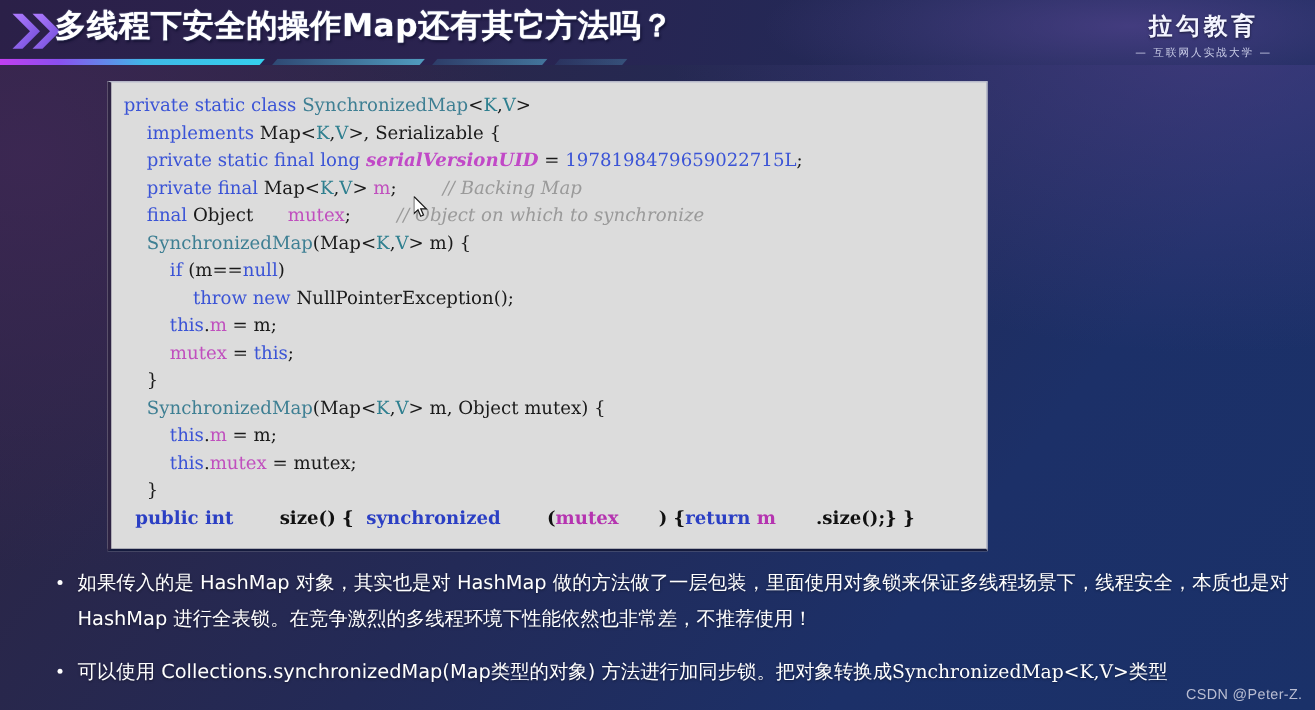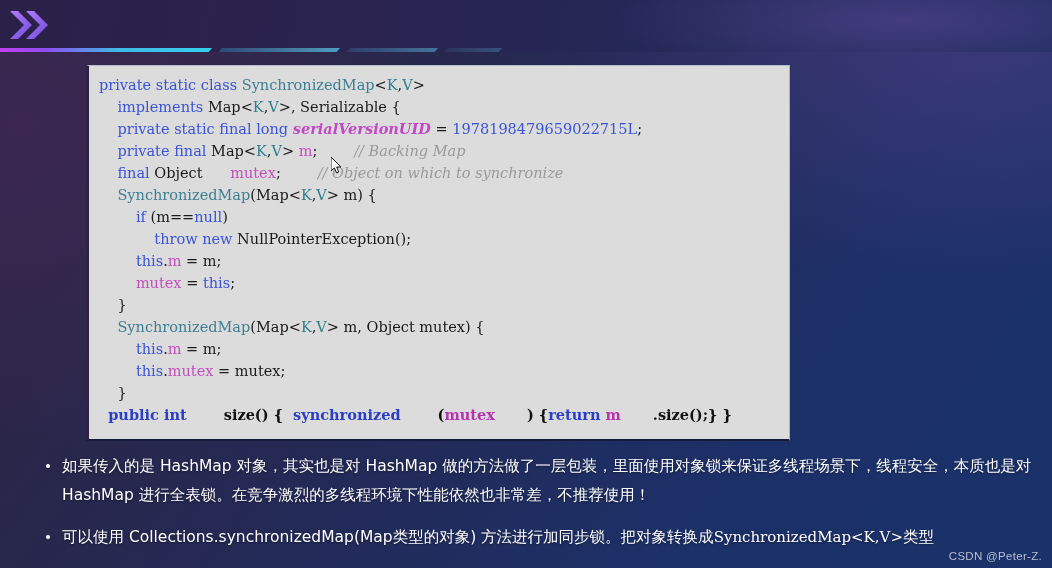--- a/index.html
+++ b/index.html
@@ -119,21 +119,26 @@
           <linearGradient id="chevGrad" x1="0" y1="0" x2="1" y2="1">
             <stop offset="0%" stop-color="#b07cff"></stop>
             <stop offset="100%" stop-color="#6f4bd8"></stop>
           </linearGradient>
         </defs>
         <path d="M4 3 L18 17 L4 31 L12 31 L26 17 L12 3 Z" fill="url(#chevGrad)"></path>
         <path d="M20 3 L34 17 L20 31 L28 31 L42 17 L28 3 Z" fill="url(#chevGrad)"></path>
       </svg>
     </div>
 
+    <div class="hdr-title">多线程下安全的操作Map还有其它方法吗？</div>
 
+    <div class="brand">
+      <div class="brand-name">拉勾教育</div>
+      <div class="brand-sub">— 互联网人实战大学 —</div>
+    </div>
 
     <div class="hdr-underline">
       <svg width="1052" height="10" viewBox="0 0 1052 10">
         <defs>
           <linearGradient id="barGrad" x1="0" y1="0" x2="1" y2="0">
             <stop offset="0%" stop-color="#c23ff0"></stop>
             <stop offset="22%" stop-color="#8b4ff0"></stop>
             <stop offset="55%" stop-color="#3fb9e6"></stop>
             <stop offset="100%" stop-color="#35d0ee"></stop>
           </linearGradient>

